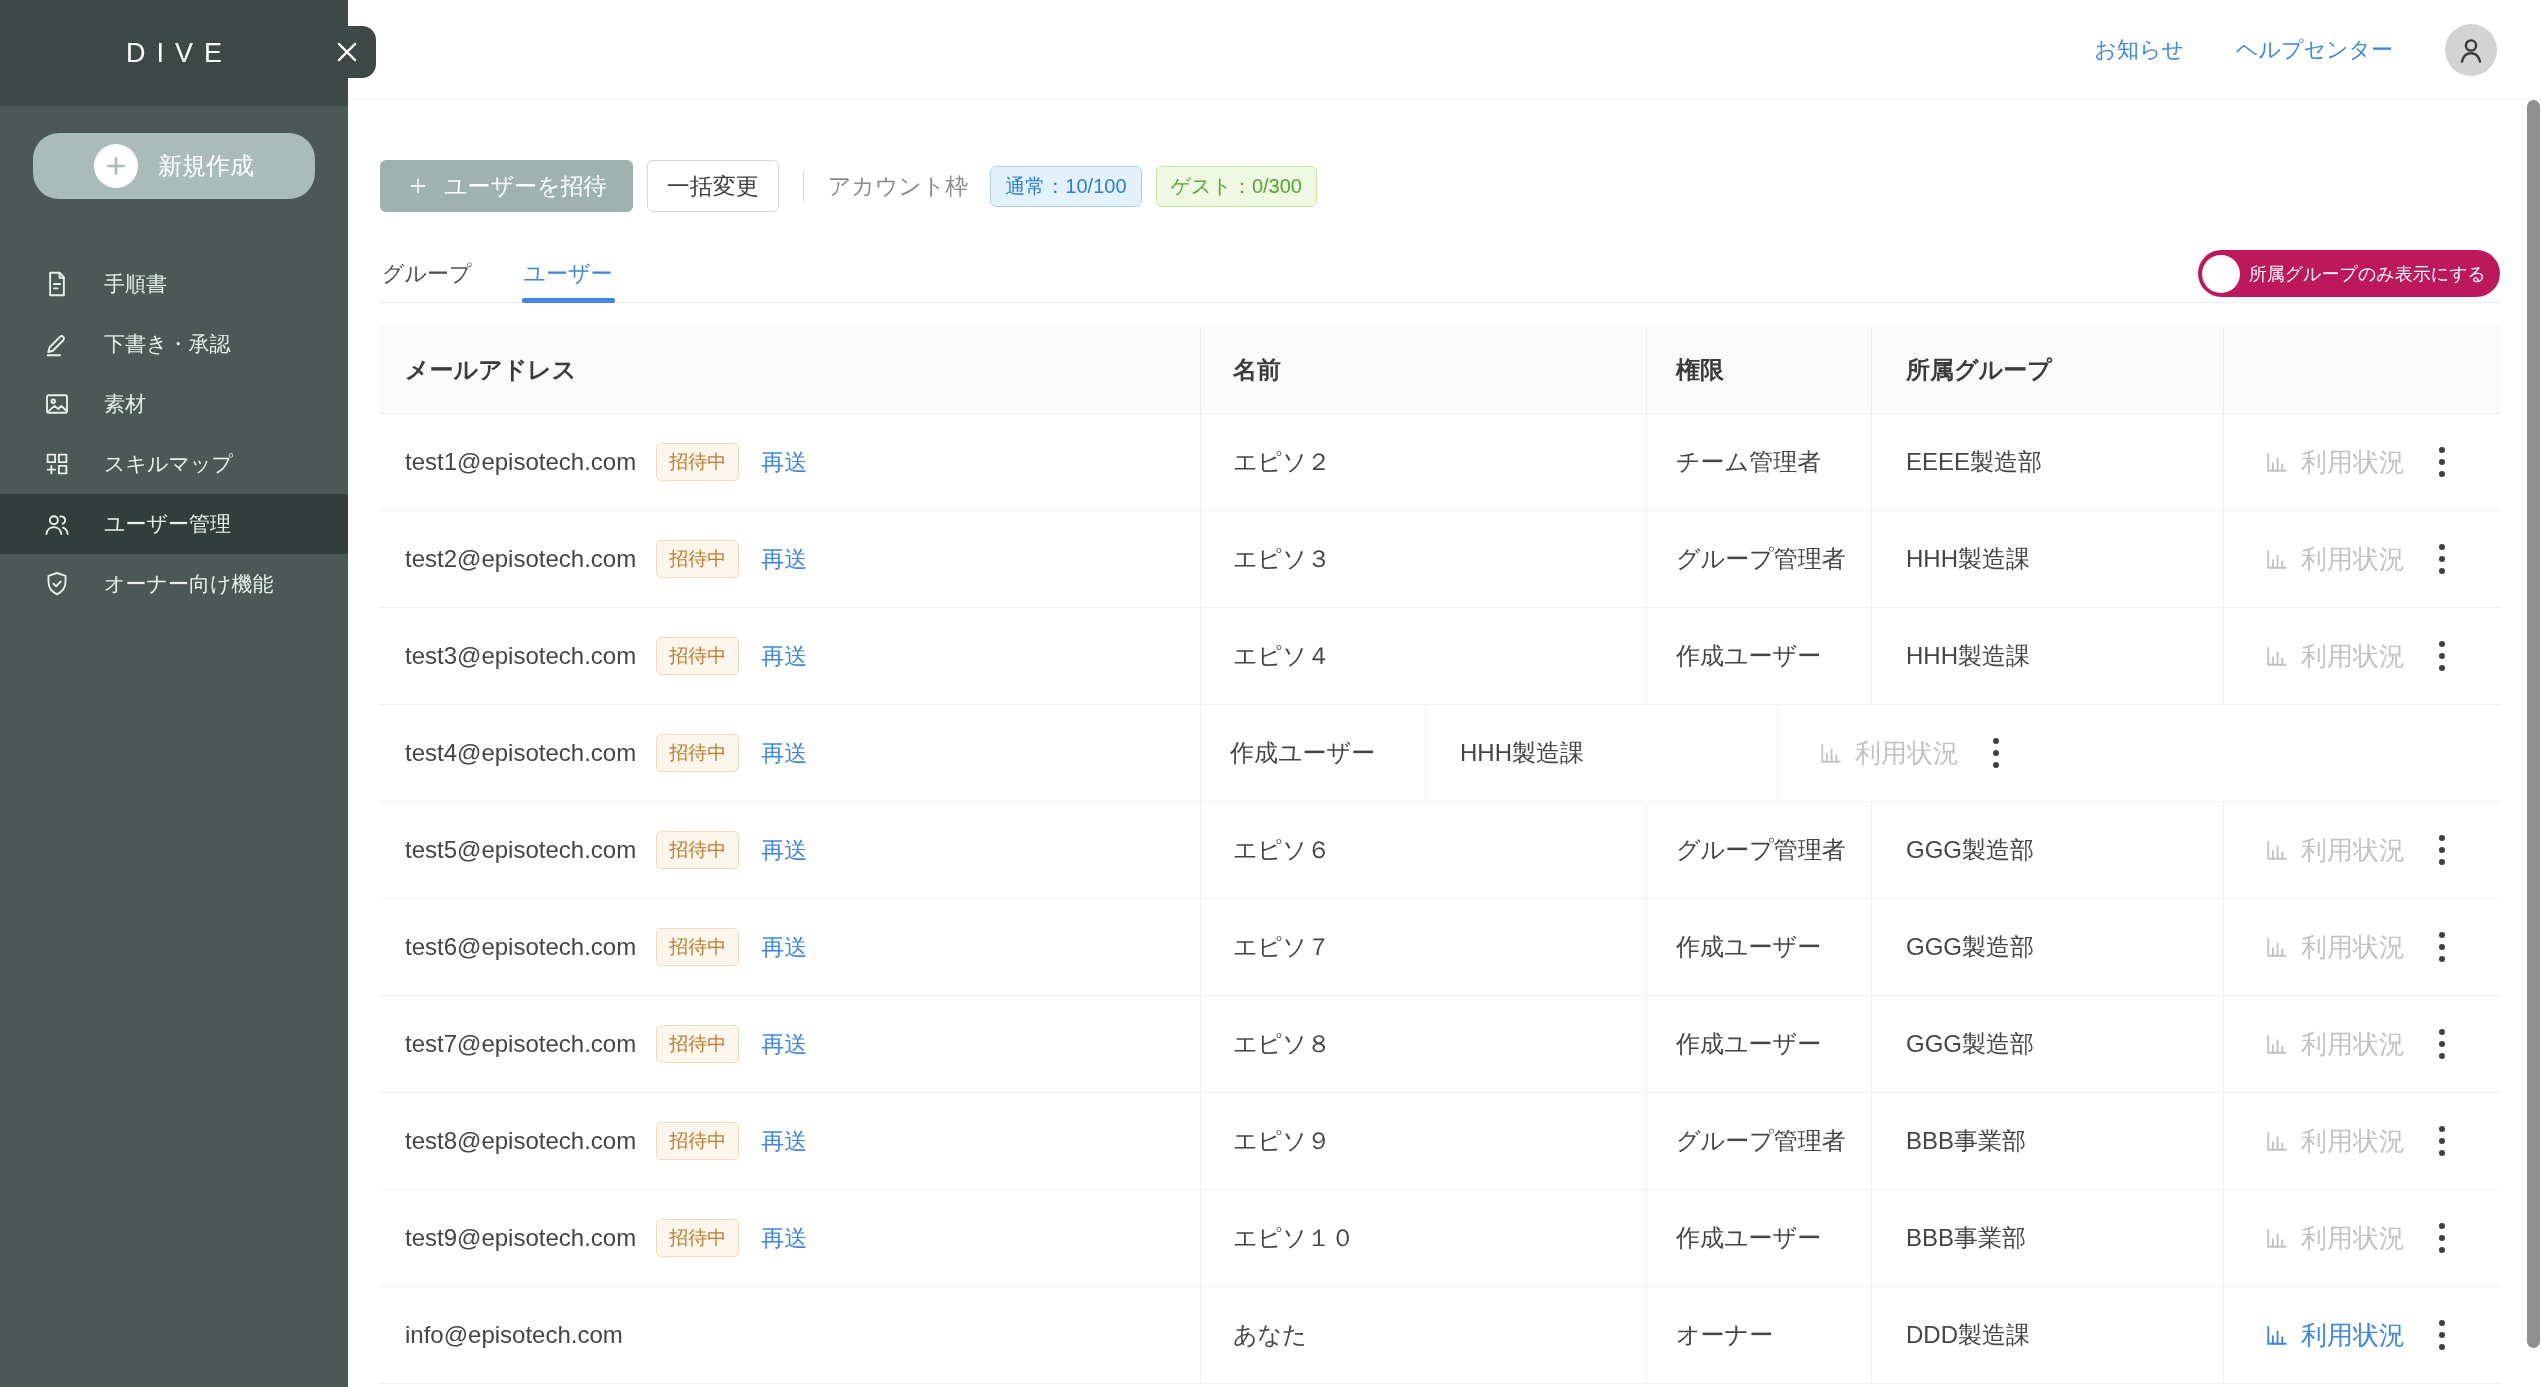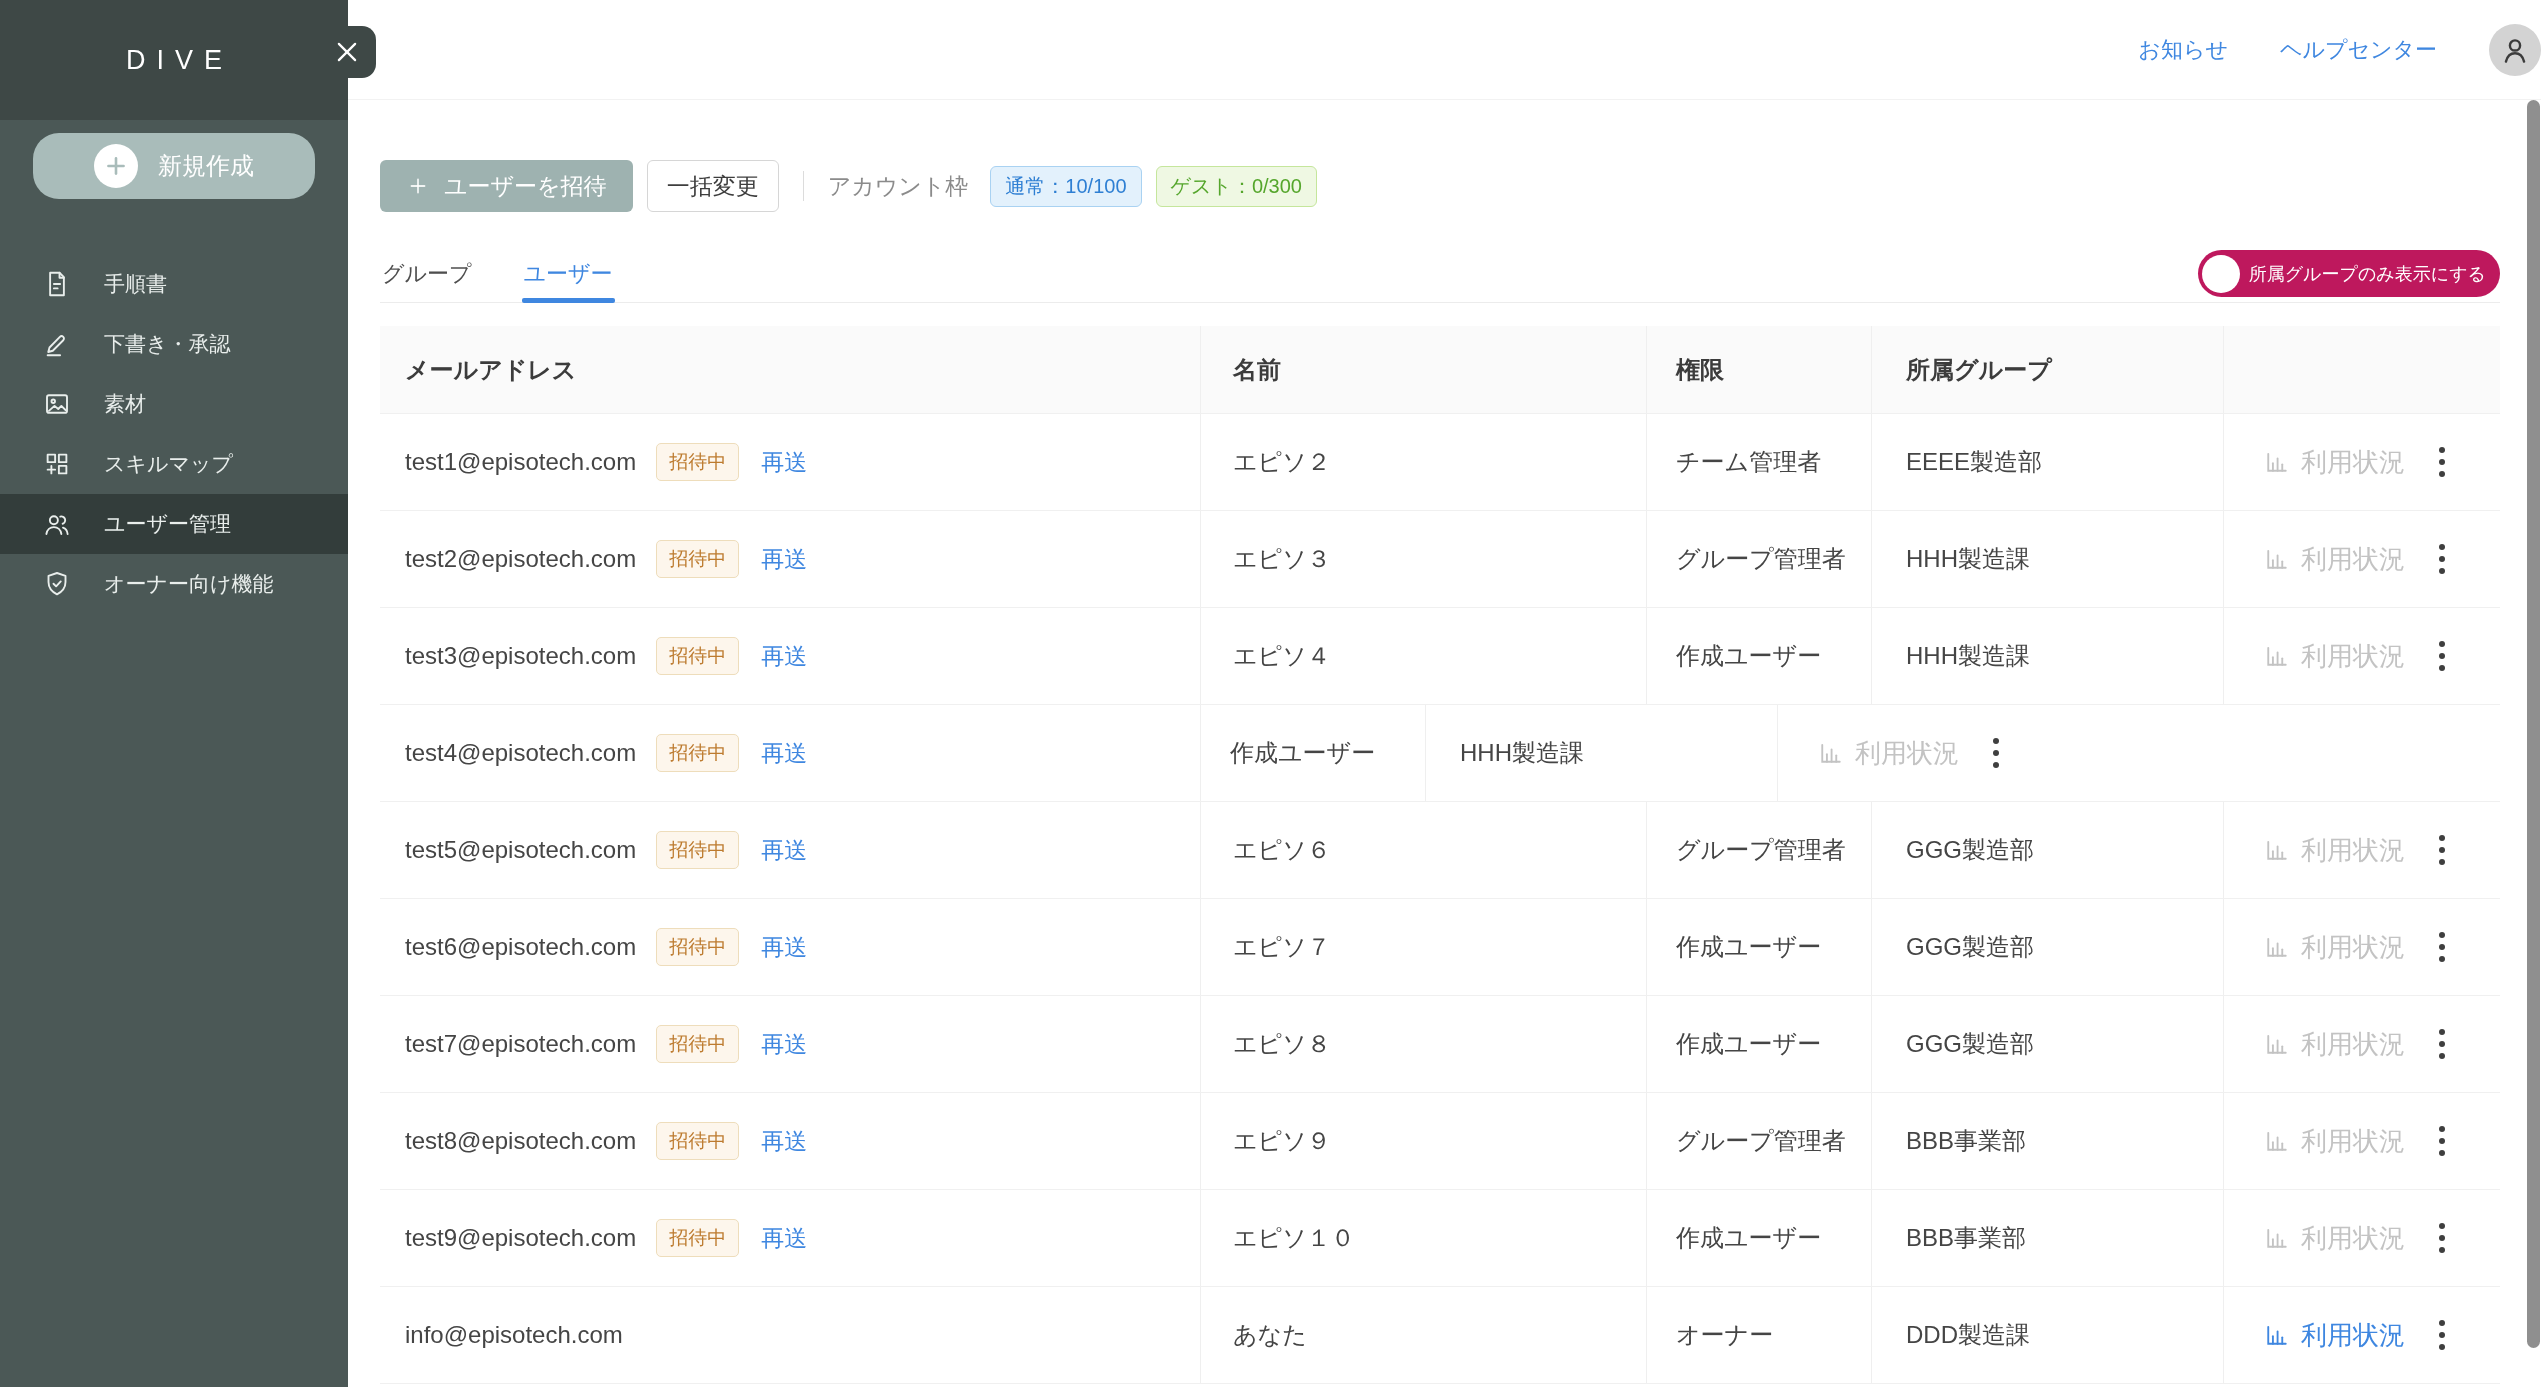--- a/index.html
+++ b/index.html
@@ -2,21 +2,21 @@
 <html lang="ja" style="--accent-blue: #3f87e0; --sidebar-bg: #4b5856; --sidebar-dark: #3e4846; --sidebar-active: #333d3b; --teal-button: #a9bcba; --invite-button: #9eb2b0; --warning-text: #bd7b2f; --warning-bg: #fdf6ec; --warning-border: #eeddbb; --quota-blue-text: #2e7fd3; --quota-blue-bg: #e3f1fc; --quota-blue-border: #a9d2f2; --quota-green-text: #55a62c; --quota-green-bg: #eff8e3; --quota-green-border: #c5e69c;"><head>
 <meta charset="utf-8">
 <style>
   * { margin:0; padding:0; box-sizing:border-box; }
   html,body { width:2541px; height:1387px; overflow:hidden; background:#fff;
     font-family:"Liberation Sans","DejaVu Sans",sans-serif; color:#454545; }
 
   
   .sidebar { position:fixed; left:0; top:0; width:348px; height:100%;
     background:var(--sidebar-bg,#4b5856); z-index:20; }
-  .sidebar-header { height:120px; background:var(--sidebar-dark,#3e4846);
+  .sidebar-header { height:106px; background:var(--sidebar-dark,#3e4846);
     display:flex; align-items:center; justify-content:center;text-align:center; }
   .logo { color:#fff; font-size:27px; font-weight:500; letter-spacing:11px; padding-left:11px; }
   .close-btn { position:absolute; left:318px; top:26px; width:58px; height:52px;
     background:var(--sidebar-dark,#3e4846); border-radius:0 14px 14px 0;
     display:flex; align-items:center; justify-content:center; cursor:pointer; }
   .new-btn { position:absolute; left:33px; top:133px; width:282px; height:66px;
     background:var(--teal-button,#a9bcba); border-radius:26px; cursor:pointer;
     display:flex; align-items:center; justify-content:center; gap:20px; }
   .plus-circle { width:44px; height:44px; border-radius:50%; background:#fff;
     display:flex; align-items:center; justify-content:center; }
@@ -25,21 +25,21 @@
   .menu-item { height:60px; display:flex; align-items:center;
     padding:0 26px 0 40px; color:#e9eeec; font-size:21px; cursor:pointer; }
   .menu-item.active { background:var(--sidebar-active,#333d3b); }
   .mi-icon { width:34px; height:34px; margin-right:30px; flex:none;
     display:flex; align-items:center; justify-content:center; }
   .mi-chevron { margin-left:auto; display:flex; }
 
   
   .topbar { margin-left:348px; height:100px; background:#fff;
     border-bottom:1px solid #f2f2f2; display:flex; align-items:center;
-    justify-content:flex-end; gap:52px; }
+    justify-content:flex-end; gap:52px; padding-right:44px; }
   .top-link { color:var(--accent-blue,#3f87e0); font-size:22px; text-decoration:none; cursor:pointer; }
   .avatar { width:52px; height:52px; border-radius:50%; background:#d3d3d3;
     display:flex; align-items:center; justify-content:center; cursor:pointer; }
 
   
   .content { margin-left:348px; padding-left:32px; width:2193px; }
   .toolbar { margin-top:60px; height:52px; display:flex; align-items:center; gap:14px; }
   .invite-btn { height:52px; padding:0 26px; background:var(--invite-button,#9eb2b0);
     border:none; border-radius:6px; color:#fff; font-size:23px; cursor:pointer;
     display:flex; align-items:center; gap:14px; }

